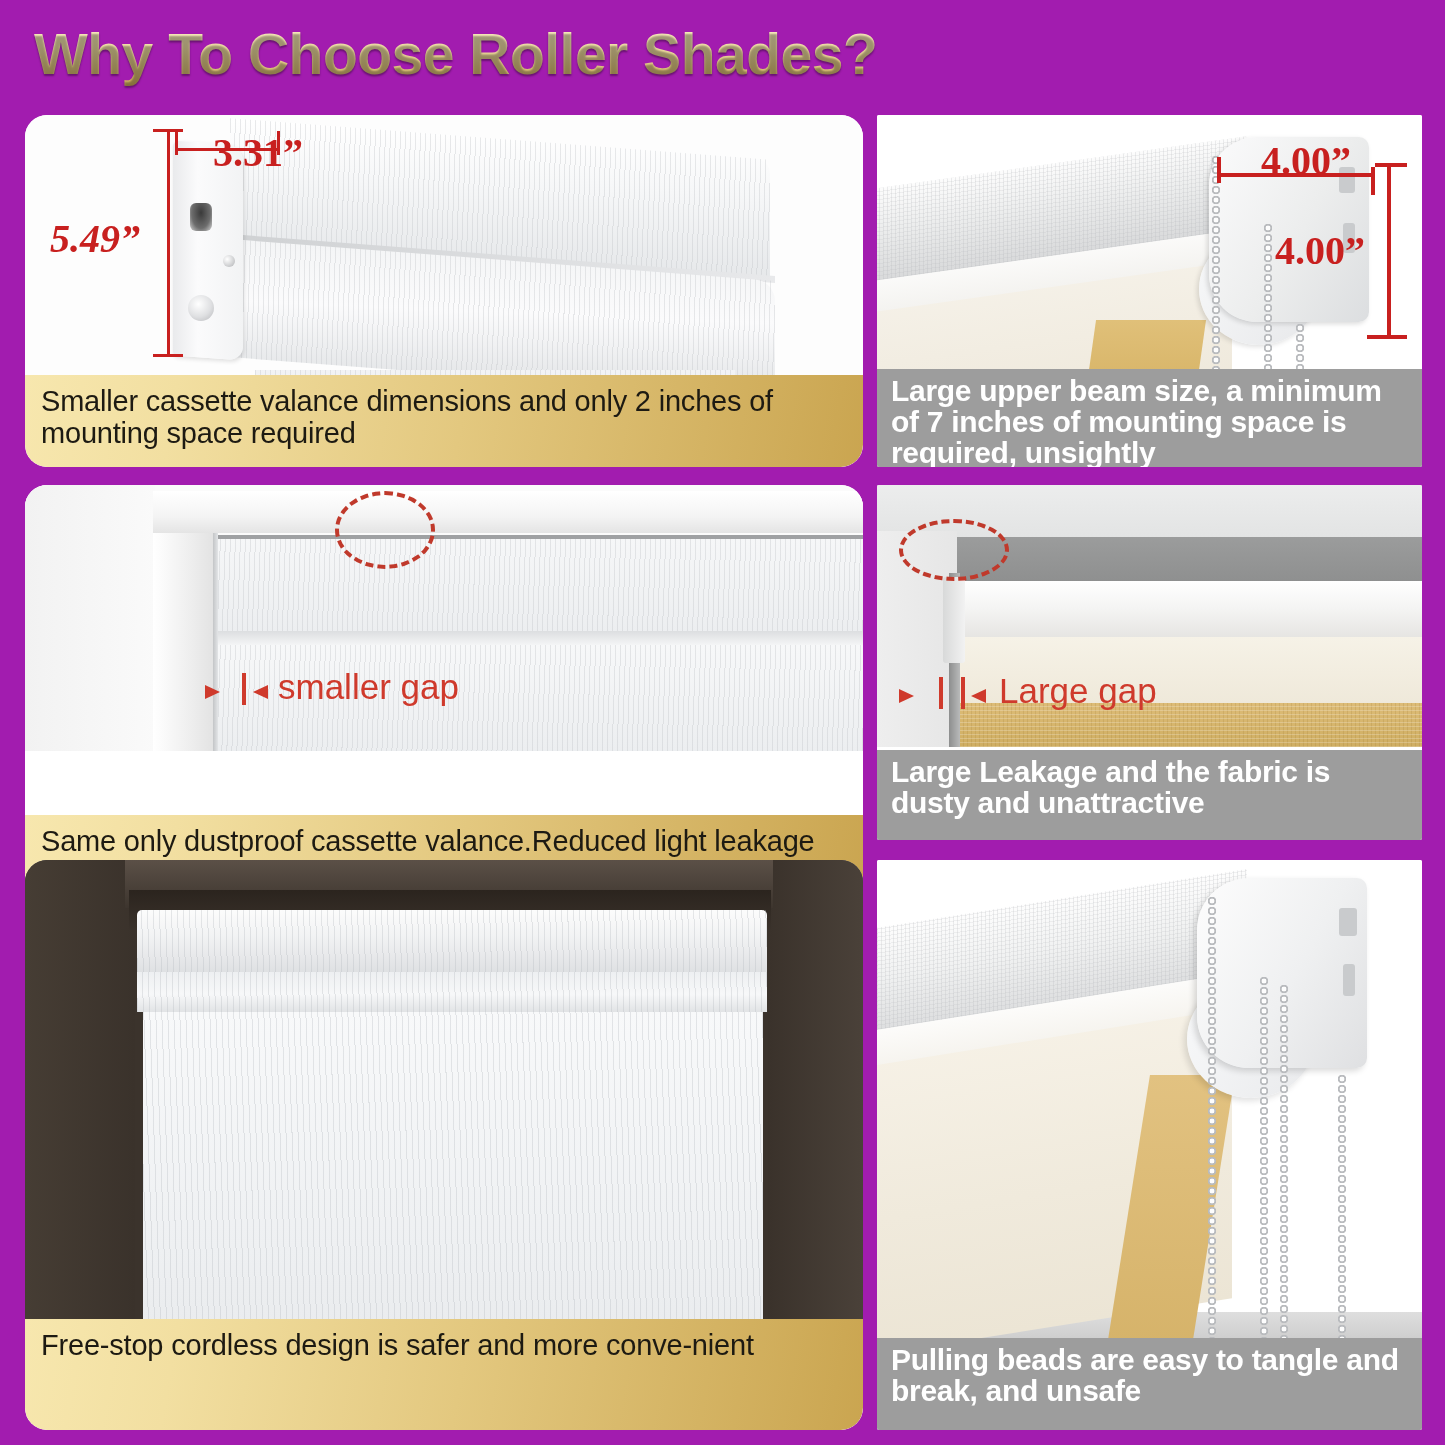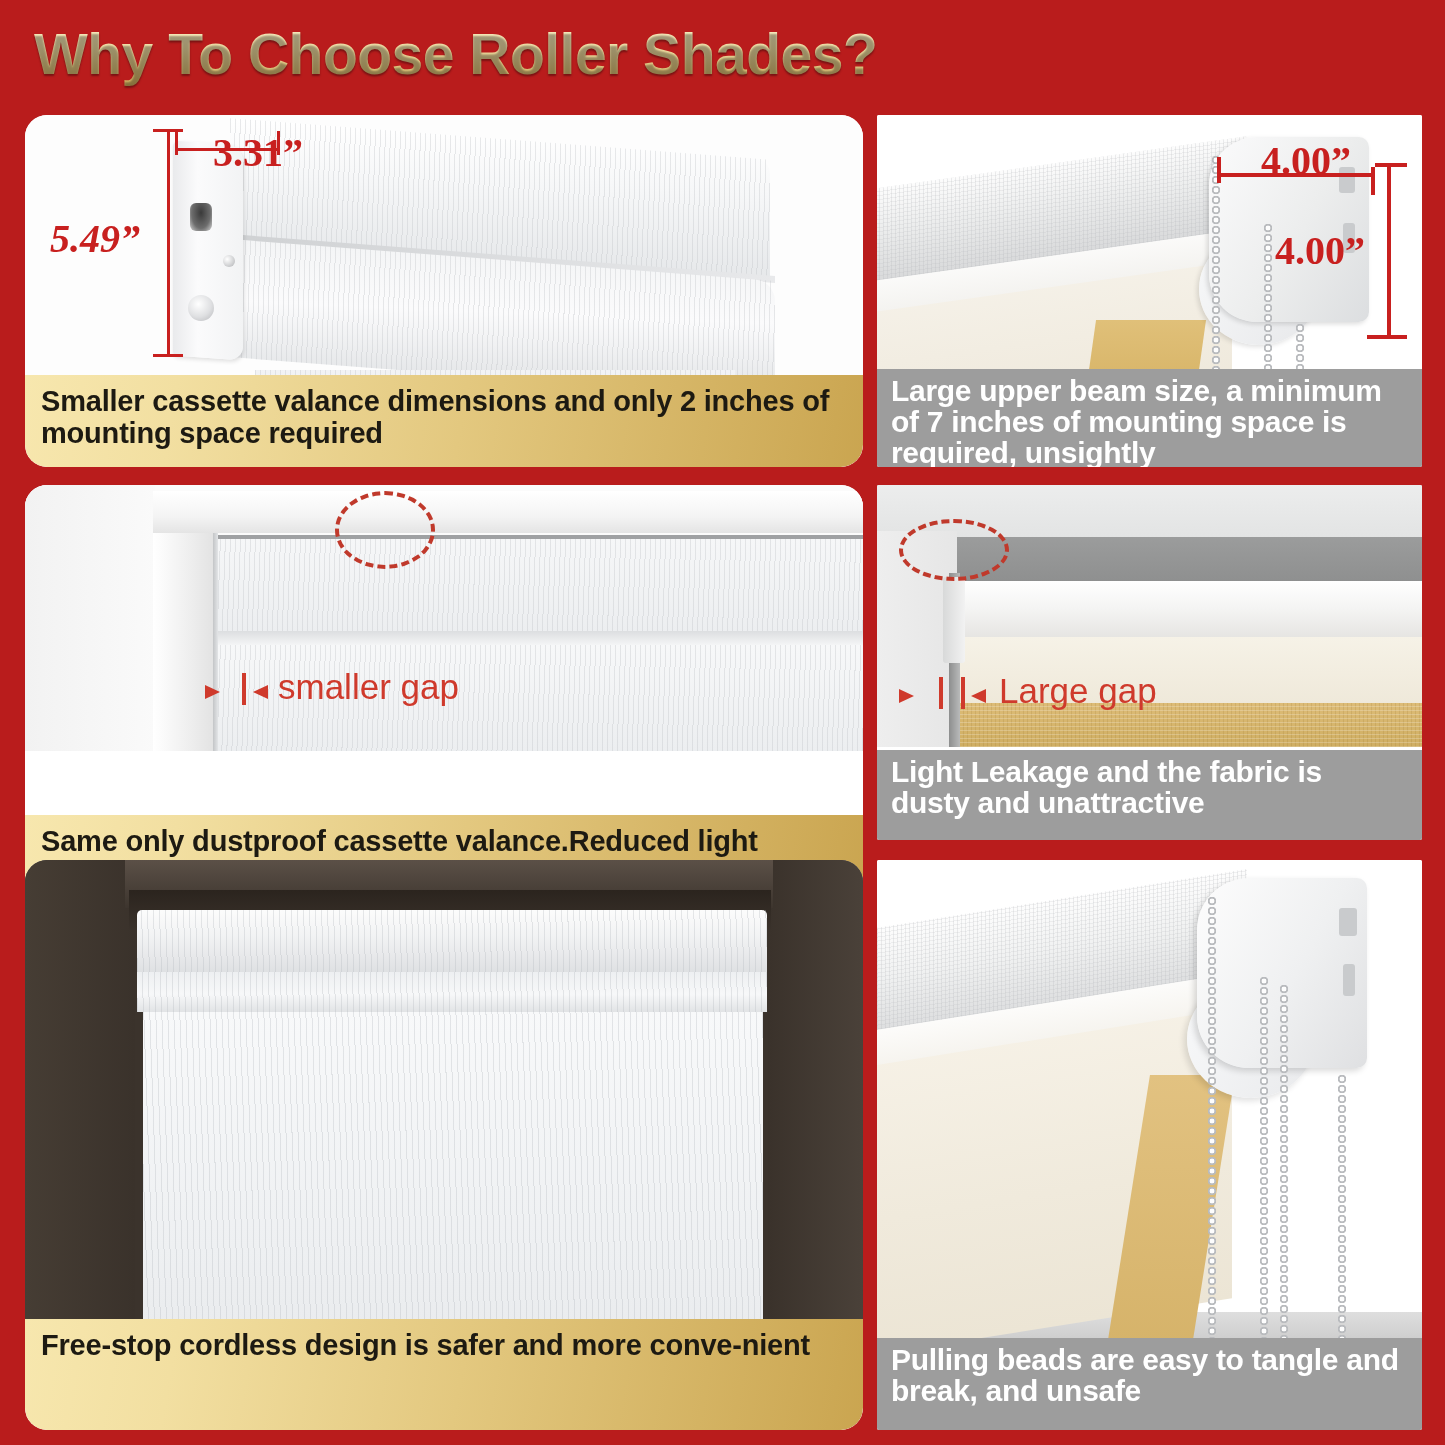--- a/index.html
+++ b/index.html
@@ -9,21 +9,21 @@
     height: 1445px;
     background: #2a2927;
     font-family: "Liberation Sans", sans-serif;
     overflow: hidden;
   }
 
   #page {
     position: relative;
     width: 1445px;
     height: 1445px;
-    background: #b91c1c;
+    background: #a21caf;
   }
 
   
   #title {
     position: absolute;
     left: 34px;
     top: 18px;
     width: 1100px;
     height: 72px;
     font-size: 57px;
@@ -62,21 +62,21 @@
     align-items: flex-start;
   }
   .cap-gold {
     background: linear-gradient(100deg,#f7e7ae 0%, #f2dfa1 18%, #e3c87f 52%, #caa550 100%);
     border-bottom-left-radius: 22px;
     border-bottom-right-radius: 22px;
   }
   .cap-gold .cap-text {
     color: #1d1a12;
     font-size: 29px;
-    font-weight: bold;
+    font-weight: normal;
     line-height: 1.12;
     padding: 10px 16px 0 16px;
     letter-spacing: -0.2px;
   }
   .cap-gray { background: #9d9d9d; }
   .cap-gray .cap-text {
     color: #ffffff;
     font-size: 30px;
     font-weight: bold;
     line-height: 1.04;
@@ -501,21 +501,21 @@
       <div class="dashed-ell" style="left:22px; top:34px; width:110px; height:62px;"></div>
 
       <div class="arrow-r" style="left:22px; top:204px;"></div>
       <div class="rline" style="left:62px; top:192px; width:4px; height:32px; background:#cf3a2c;"></div>
       <div class="rline" style="left:84px; top:192px; width:4px; height:32px; background:#cf3a2c;"></div>
       <div class="arrow-l" style="left:94px; top:204px;"></div>
       <div class="note-label" style="left:122px; top:186px; font-size:35px;">Large gap</div>
     </div>
 
     <div class="cap cap-gray" style="height:90px;">
-      <div class="cap-text">Light Leakage and the fabric is dusty and unattractive</div>
+      <div class="cap-text">Large Leakage and the fabric is dusty and unattractive</div>
     </div>
   </div>
 
   <div class="panel left" style="left:25px; top:860px; width:838px; height:570px;">
 
     <div class="photo" style="height:480px;">
       <div class="p5-bg"></div>
       <div class="p5-wallL"></div>
       <div class="p5-wallR"></div>
       <div class="p5-header"></div>

